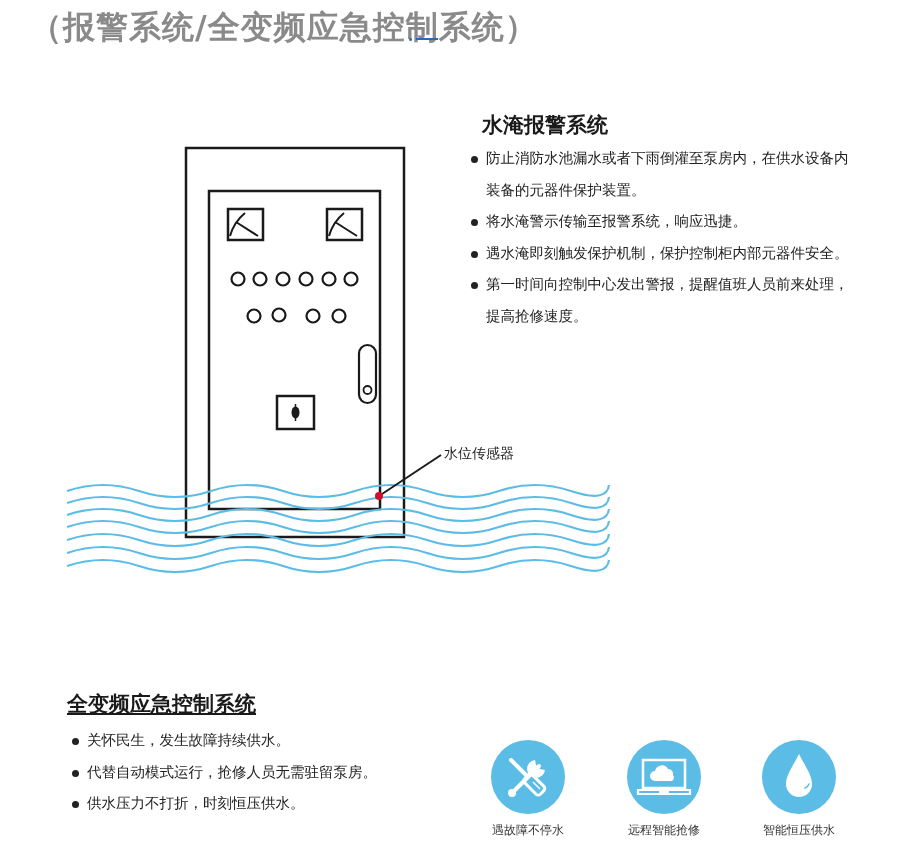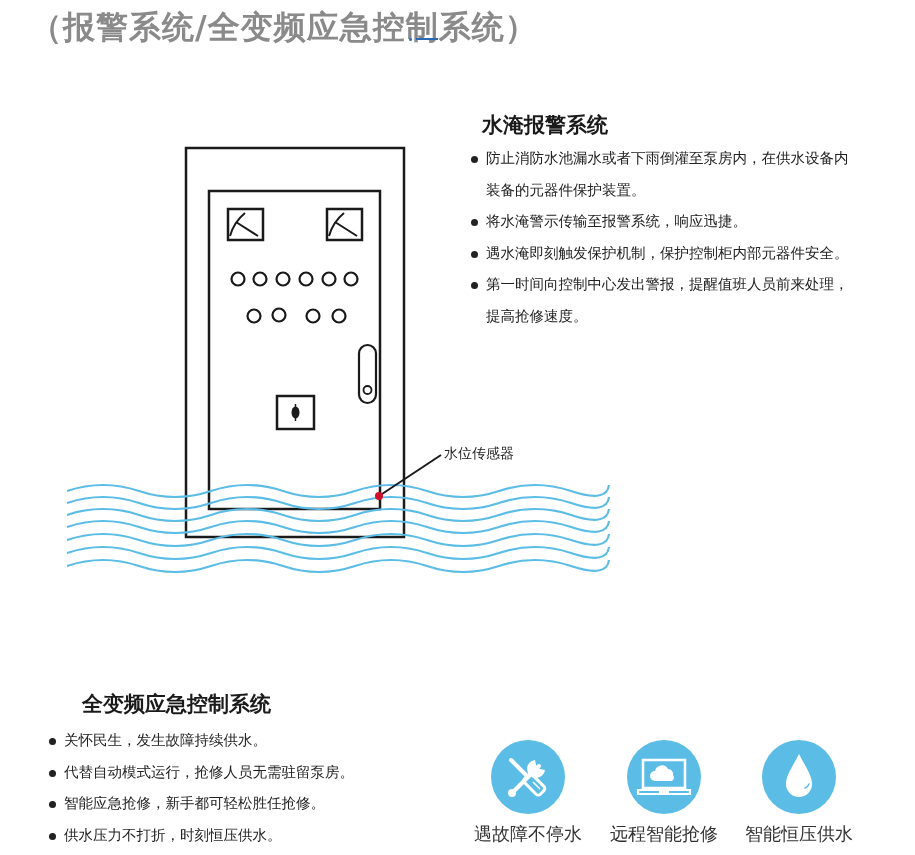--- a/index.html
+++ b/index.html
@@ -40,21 +40,21 @@
     }
     .feature {
       position: absolute; top: 0; width: 120px; text-align: center;
     }
     .feature .circle {
       width: 74px; height: 74px; border-radius: 50%; background: #5bbde6;
       margin: 0 auto; position: relative;
     }
     .feature .circle svg { position: absolute; left: 0; top: 0; }
     .feature .label {
-      margin-top: 8px; font-size: 18px; color: #333; white-space: nowrap;
+      margin-top: 8px; font-size: 12px; color: #333; white-space: nowrap;
     }
   </style>
 </head>
 <body>
 
 <div class="page-title">（报警系统/全变频应急控制系统）</div>
 <div class="title-dot"></div>
 <div class="title-underline"></div>
 
 <svg class="diagram" width="915" height="600" viewBox="0 0 915 600">
@@ -118,25 +118,24 @@
 <div class="sensor-label">水位传感器</div>
 
 <div class="section-heading" style="left:482px; top:111px;">水淹报警系统</div>
 <ul class="bullet-list" style="left:470px; top:143px; width:385px;">
   <li>防止消防水池漏水或者下雨倒灌至泵房内，在供水设备内装备的元器件保护装置。</li>
   <li>将水淹警示传输至报警系统，响应迅捷。</li>
   <li>遇水淹即刻触发保护机制，保护控制柜内部元器件安全。</li>
   <li>第一时间向控制中心发出警报，提醒值班人员前来处理，提高抢修速度。</li>
 </ul>
 
-<div class="section-heading" style="left:82px; top:690px;">全变频应急控制系统</div>
-<ul class="bullet-list" style="left:48px; top:725px; width:400px;">
+<div class="section-heading" style="left:67px; top:690px;text-decoration:underline;">全变频应急控制系统</div>
+<ul class="bullet-list" style="left:71px; top:725px; width:400px;">
   <li>关怀民生，发生故障持续供水。</li>
   <li>代替自动模式运行，抢修人员无需驻留泵房。</li>
-  <li>智能应急抢修，新手都可轻松胜任抢修。</li>
   <li>供水压力不打折，时刻恒压供水。</li>
 </ul>
 
 <div class="features">
   <div class="feature" style="left:-10px;">
     <div class="circle">
       <svg width="74" height="74" viewBox="0 0 74 74">
 
         <g fill="none" stroke="#ffffff" stroke-width="4" stroke-linecap="round">
           <line x1="20" y1="20" x2="37" y2="37"></line>

